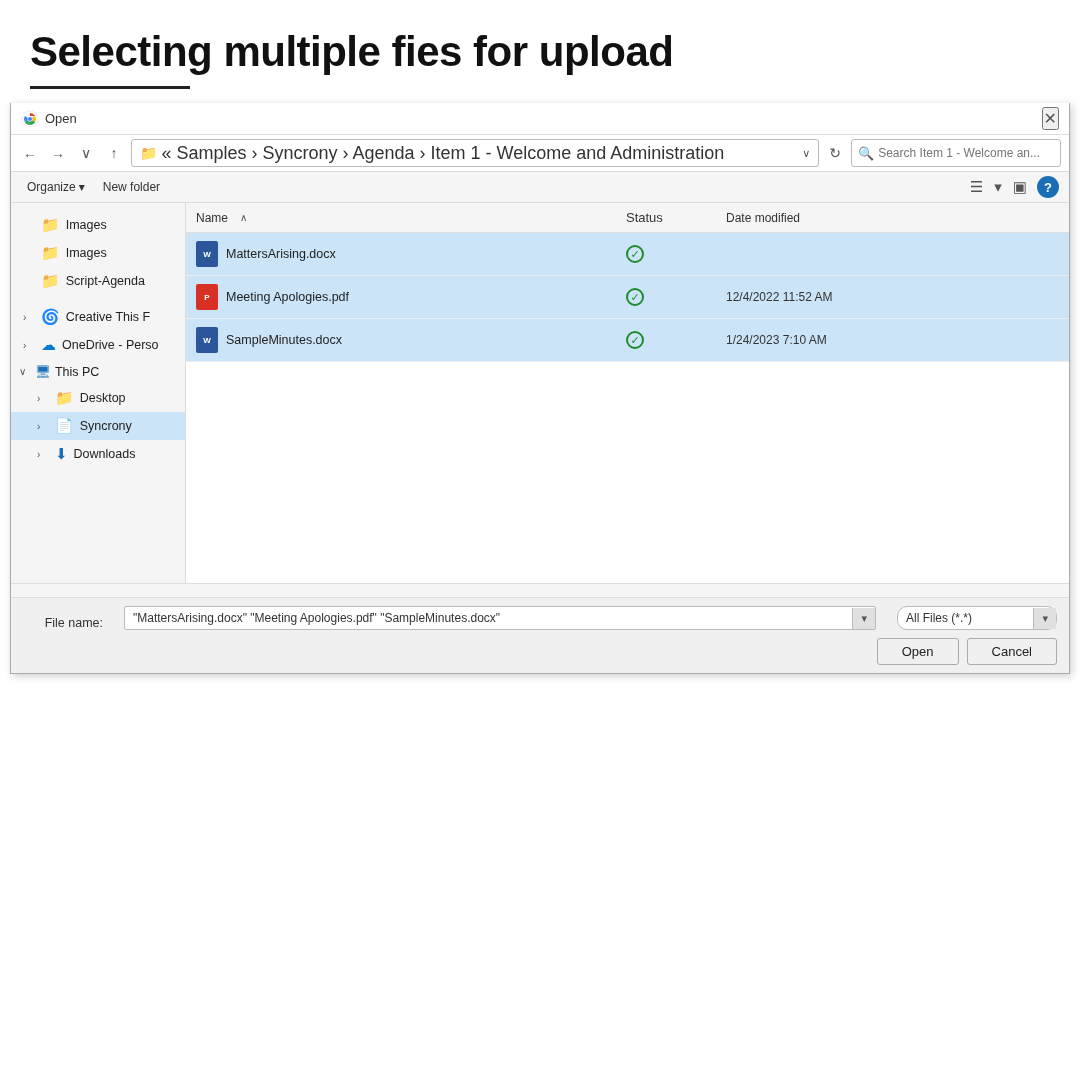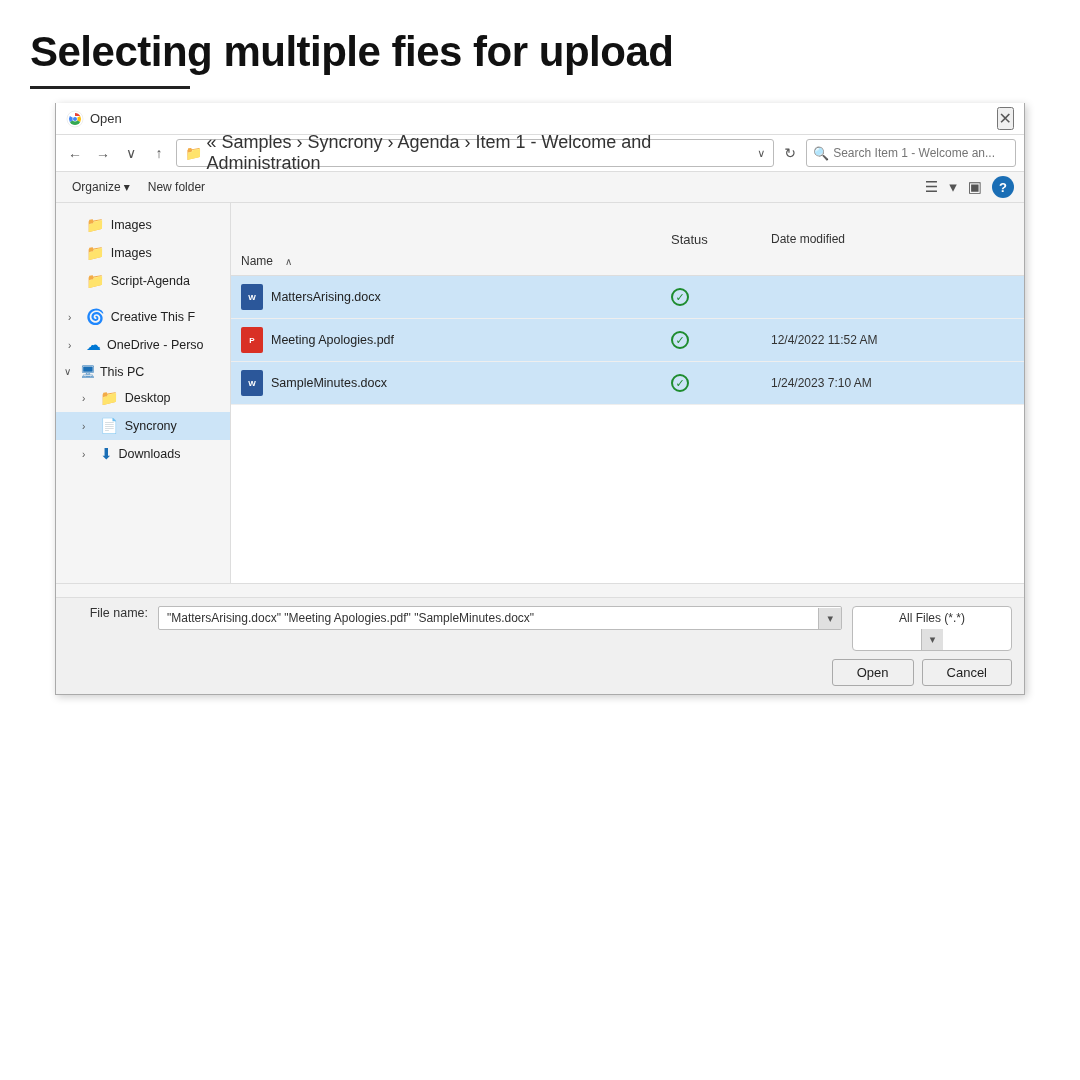--- a/index.html
+++ b/index.html
@@ -25,21 +25,21 @@
       width: 160px;
       margin-left: 30px;
       margin-bottom: 14px;
     }
 
     
     .dialog-window {
       background: #0c4a6e;
       border: 1px solid #aaa;
       border-top: none;
-      width: 970px;
+      width: 1060px;
       margin: 0 auto;
       box-shadow: 2px 2px 8px rgba(0,0,0,0.2);
     }
 
     
     .title-bar {
       background: #fff;
       border-bottom: 1px solid #ddd;
       display: flex;
       align-items: center;
@@ -271,21 +271,20 @@
     .col-name {
       width: 430px;
       padding: 3px 10px;
       font-size: 12px;
       color: #333;
       font-weight: 400;
       display: flex;
       align-items: center;
       gap: 12px;
       cursor: pointer;
-      margin-top: 44px;
     }
     .col-status {
       width: 100px;
       padding: 3px 10px;
       font-size: 13px;
       color: #333;
     }
     .col-date {
       flex: 1;
       padding: 3px 10px;
@@ -373,22 +372,22 @@
     }
 
     
     .bottom-bar {
       background: #f0f0f0;
       border-top: 1px solid #ddd;
       padding: 8px 12px;
     }
     .filename-row {
       display: flex;
-      align-items: flex-start;
-      gap: 10px;
+      align-items: flex-end;
+      gap: 21px;
       margin-bottom: 8px;
     }
     .filename-label {
       font-size: 12.5px;
       color: #333;
       width: 80px;
       text-align: right;
       flex-shrink: 0;
     }
     .filename-input-wrapper {
@@ -415,23 +414,22 @@
       padding: 4px 8px;
       cursor: pointer;
       font-size: 11px;
       color: #555;
     }
     .filetype-wrapper {
       display: flex;
       align-items: center;
       background: #fff;
       border: 1px solid #bbb;
-      border-radius: 4px;
+      border-radius: 10px;
       min-width: 160px;
-      flex-direction: column;
     }
     .filetype-select {
       border: none;
       outline: none;
       font-size: 12px;
       padding: 4px 8px;
       background: transparent;
       color: #333;
       flex: 1;
     }

